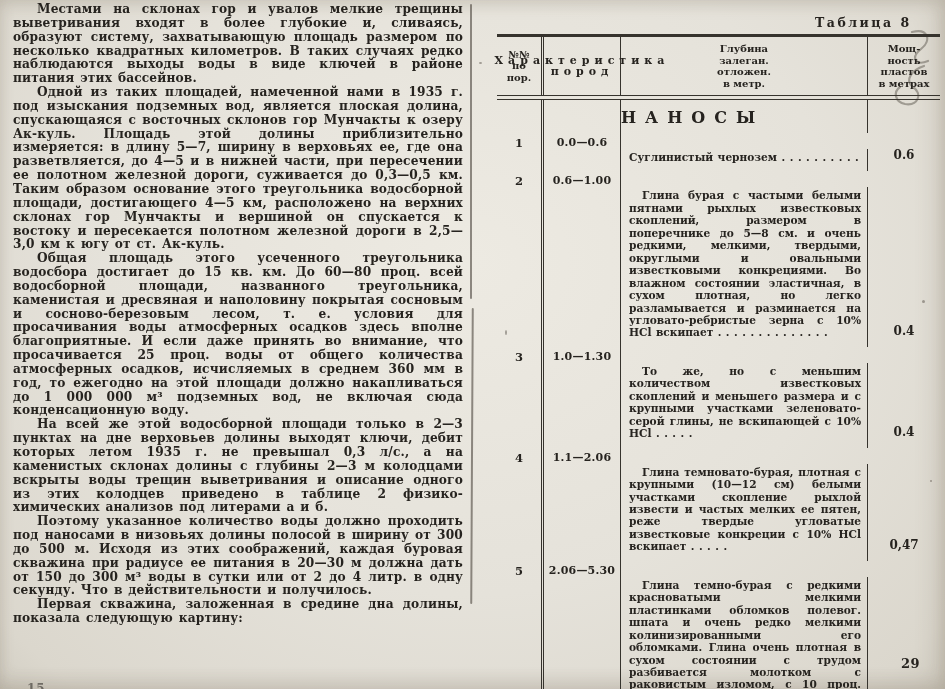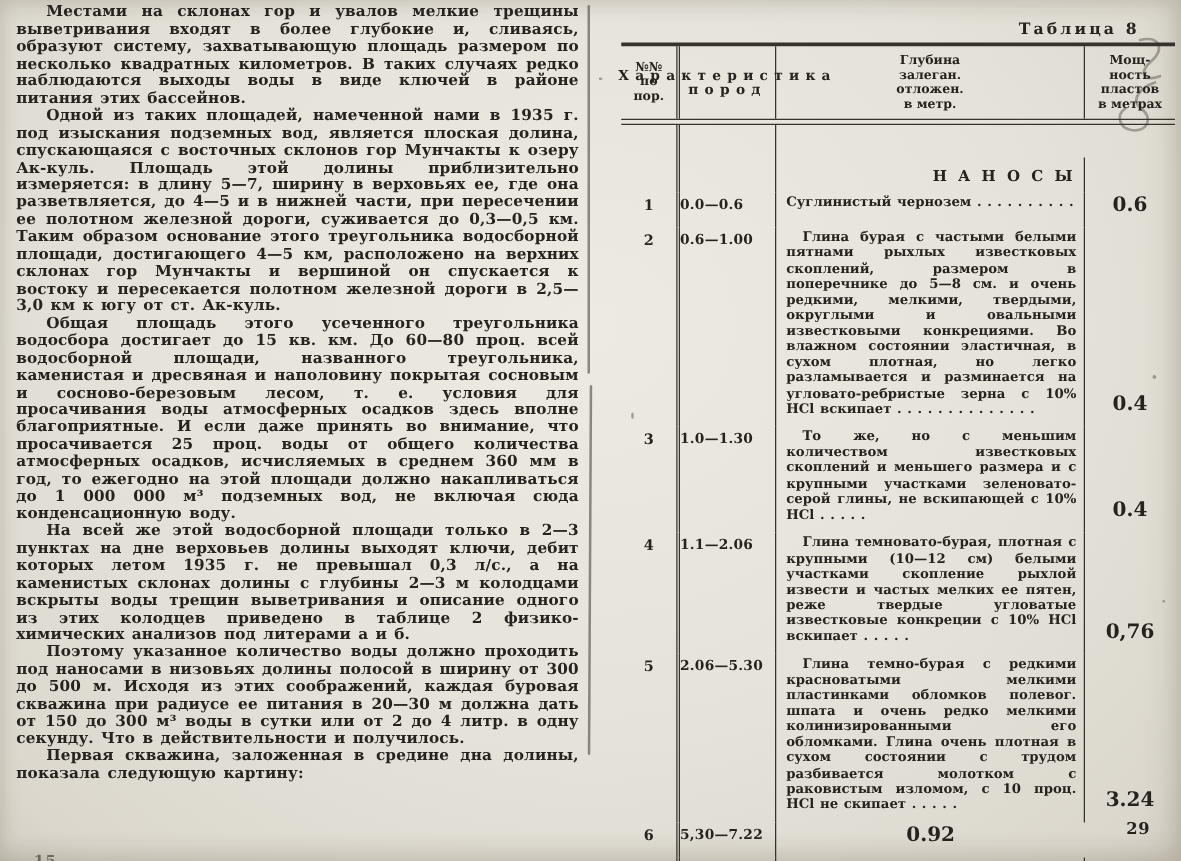--- a/index.html
+++ b/index.html
@@ -33,42 +33,42 @@
   .table-label{
     position:absolute;left:815px;top:15px;font-size:12.5px;font-weight:bold;letter-spacing:2.5px;
   }
   .squiggle{position:absolute;left:878px;top:28px;opacity:.65;}
   .geo-table{
     position:absolute;left:497px;top:34px;width:443px;
     border-top:3px solid #36332d;font-weight:bold;
   }
   .grid-row{display:grid;grid-template-columns:47px 77px 247px 72px;}
   .c-num{border-right:3px double #36332d;text-align:center;}
-  .c-depth{border-right:1.5px solid #36332d;text-align:left;}
+  .c-depth{border-right:1.5px solid #36332d;text-align:center;}
   .c-desc{border-right:1.5px solid #36332d;}
   .c-thick{text-align:center;}
   .thead .hc{
     display:flex;align-items:center;justify-content:center;
     font-size:10px;line-height:11.5px;white-space:pre-line;text-align:center;
     min-height:54px;padding:2px 1px;
   }
   .thead .hc-char{letter-spacing:5px;font-size:11px;}
   .dbl-rule{height:3px;border-top:1.5px solid #36332d;border-bottom:1px solid #36332d;}
   .section-row .c-desc{
-    text-align:right;letter-spacing:9px;font-size:12px;padding:8px 0 6px 0;margin-top:26px;
+    text-align:left;letter-spacing:9px;font-size:16px;padding:8px 0 6px 0;
   }
   .body-row .c-num{font-size:11.5px;padding-top:3px;}
   .body-row .c-depth{font-size:11px;padding-top:3px;letter-spacing:.2px;}
   .body-row .c-desc{
     font-size:10.6px;line-height:12.45px;text-align:justify;
-    padding:2px 6px 8px 8px;word-spacing:.8px;
+    padding:2px 6px 8px 8px;word-spacing:.8px;margin-top:16px;
   }
   .body-row .c-desc.indent{text-indent:13px;}
   .body-row .c-thick{
-    font-size:16px;display:flex;align-items:flex-end;justify-content:center;
+    font-size:12px;display:flex;align-items:flex-end;justify-content:center;
     padding-bottom:9px;
   }
   .pagenum-right{
     position:absolute;left:901px;top:656px;font-size:13px;font-weight:bold;letter-spacing:.5px;
   }
   
   .speck{position:absolute;background:#57524a;border-radius:50%;opacity:.5;}
 </style>
 </head>
 <body>
@@ -135,21 +135,21 @@
     <div class="grid-row body-row">
       <div class="c-num">3</div>
       <div class="c-depth">1.0—1.30</div>
       <div class="c-desc indent">То же, но с меньшим количеством известковых скоплений и меньшего размера и с крупными участками зеленовато-серой глины, не вскипающей с 10% HCl  .  .  .  .  .</div>
       <div class="c-thick">0.4</div>
     </div>
     <div class="grid-row body-row">
       <div class="c-num">4</div>
       <div class="c-depth">1.1—2.06</div>
       <div class="c-desc indent">Глина темновато-бурая, плотная с крупными (10—12 см) белыми участками скопление рыхлой извести и частых мелких ее пятен, реже твердые угловатые известковые конкреции с 10% HCl вскипает . . . . .</div>
-      <div class="c-thick">0,76</div>
+      <div class="c-thick">0,47</div>
     </div>
     <div class="grid-row body-row">
       <div class="c-num">5</div>
       <div class="c-depth">2.06—5.30</div>
       <div class="c-desc indent">Глина темно-бурая с редкими красноватыми мелкими пластинками обломков полевог. шпата и очень редко мелкими колинизированными его обломками. Глина очень плотная в сухом состоянии с трудом разбивается молотком с раковистым изломом, с 10 проц. HCl не скипает . . . . .</div>
       <div class="c-thick">3.24</div>
     </div>
     <div class="grid-row body-row">
       <div class="c-num">6</div>
       <div class="c-depth">5,30—7.22</div>

